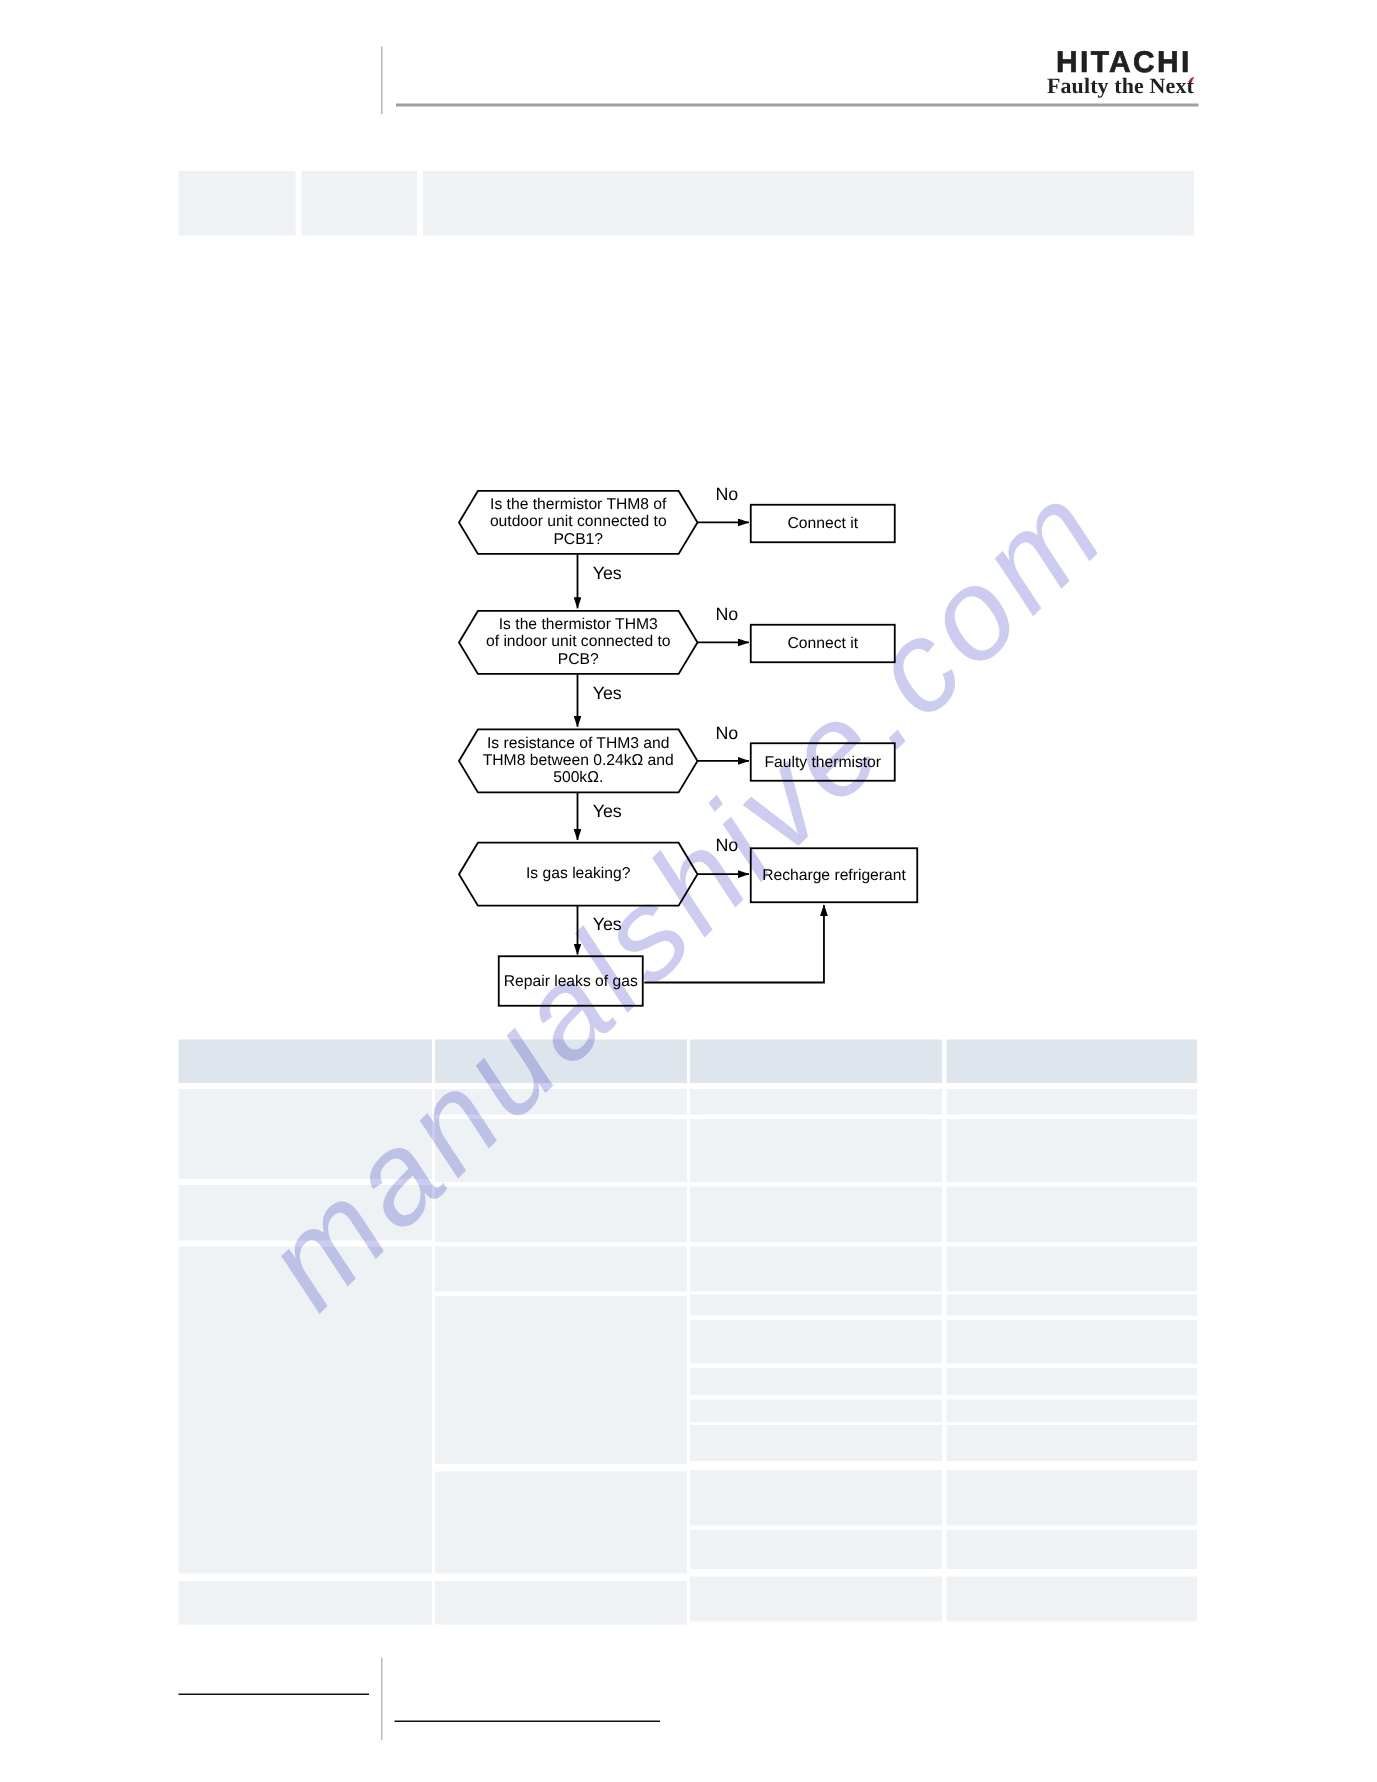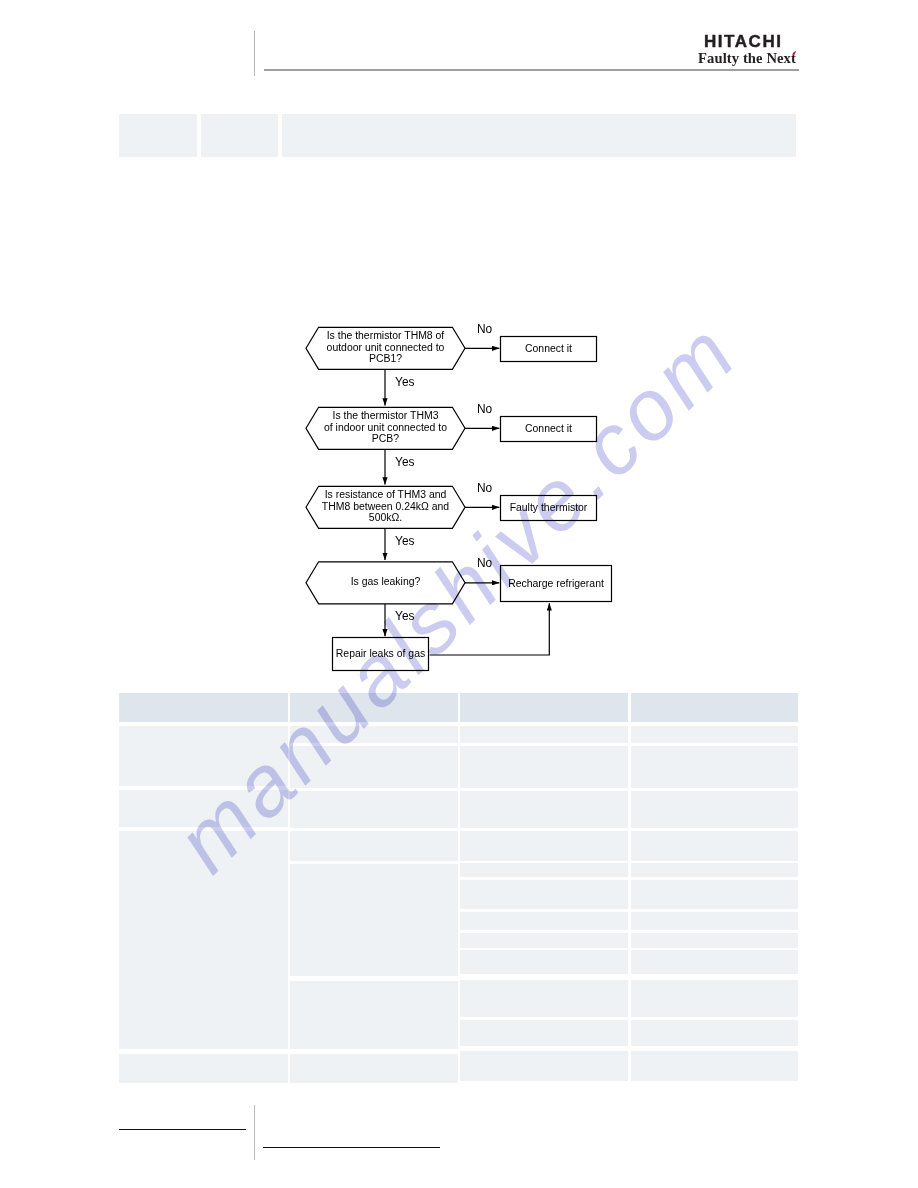--- a/index.html
+++ b/index.html
@@ -11,21 +11,21 @@
   #watermark{position:absolute;left:0;top:0;width:918px;height:1188px;
              pointer-events:none;z-index:6;mix-blend-mode:multiply;}
   #watermark text{font-family:"Liberation Sans",sans-serif;font-style:italic;
              font-size:86px;fill:#cbccf0;letter-spacing:4.85px;}
 
   
   .hdr-vline{position:absolute;left:254px;top:31px;width:1.1px;height:45px;background:#b5b5b5;z-index:8;}
   .hdr-hline{position:absolute;left:264px;top:68.8px;width:535px;height:1.9px;background:#a0a0a0;z-index:8;}
   .logo{position:absolute;left:704px;top:35px;z-index:8;}
   .logo-top{font-family:"Liberation Sans",sans-serif;font-weight:bold;
-            font-size:17px;letter-spacing:1.55px;color:#231f20;line-height:14px;
+            font-size:20px;letter-spacing:1.55px;color:#231f20;line-height:14px;
             -webkit-text-stroke:0.45px #231f20;}
   .logo-sub{font-family:"Liberation Serif",serif;font-weight:bold;
             font-size:14.6px;color:#231f20;line-height:11px;margin-top:4px;
             letter-spacing:0.1px;position:relative;display:inline-block;
             margin-left:-6px;}
   .logo-mark{position:absolute;left:93.5px;top:-2.2px;}
 
   
   .cell{position:absolute;z-index:4;}
 

